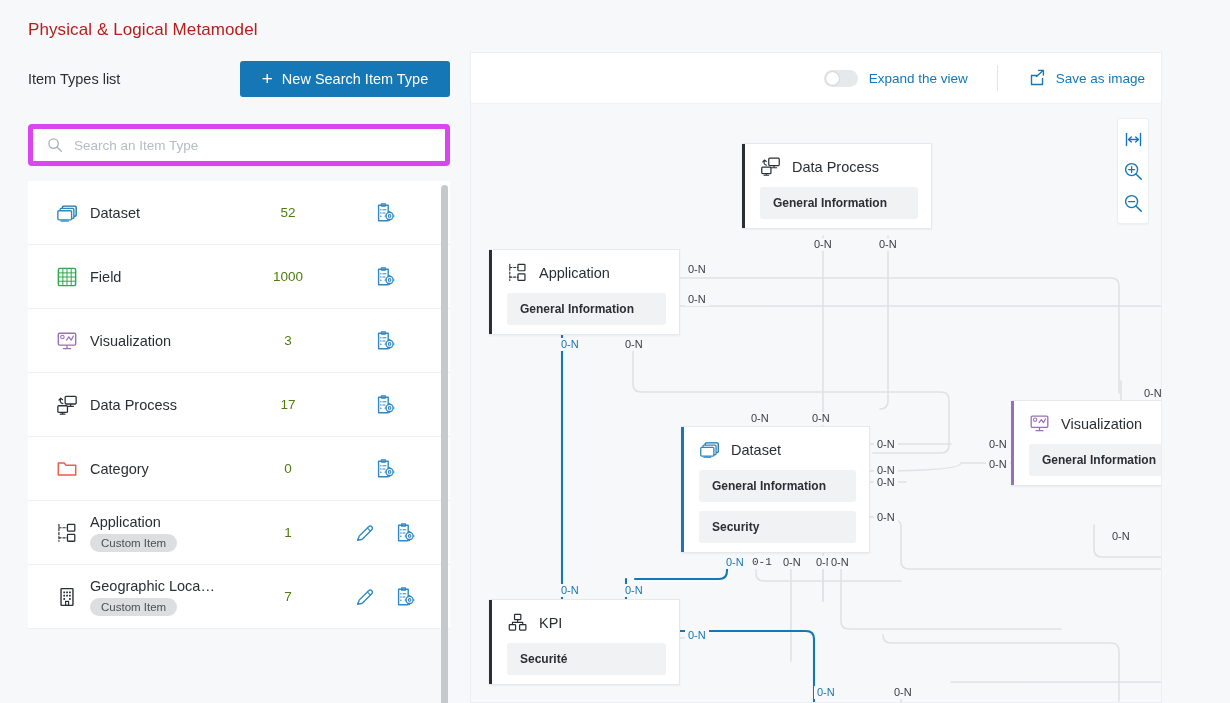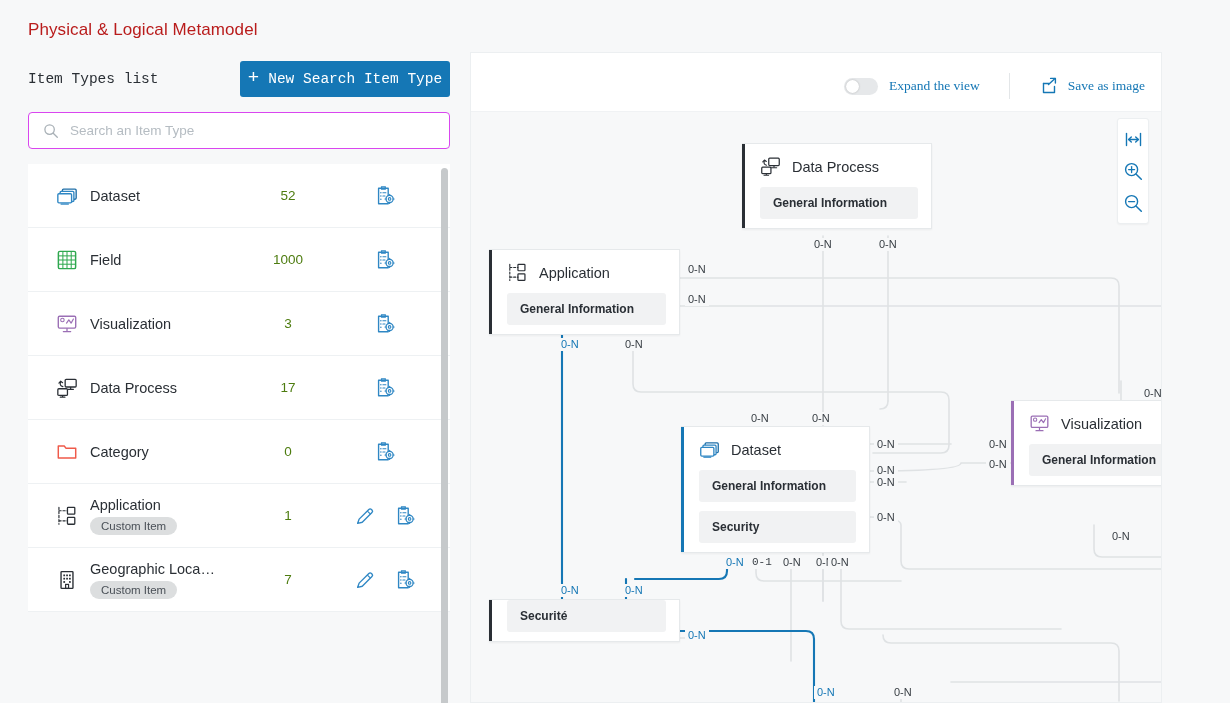--- a/index.html
+++ b/index.html
@@ -16,38 +16,37 @@
     position: absolute; left: 28px; top: 20px;
     font-size: 17px; color: #b91c1c; letter-spacing: .1px;
   }
   #left-panel {
     position: absolute; left: 28px; top: 60px;
     width: 422px; height: 643px;
   }
   .lp-header-row {
     display: flex; align-items: center; justify-content: space-between;
     height: 38px;
-    font-family: Liberation Mono, monospace;
   }
   #item-types-label { font-size: 14.5px; color: #2a2f35; }
   #new-custom-btn {
     width: 210px; height: 36px;
     background: #1577b5; border: none; border-radius: 3px;
     color: #fff; font-size: 14.5px; font-family: inherit;
     display: flex; align-items: center; justify-content: center; gap: 9px;
     cursor: pointer;
   }
   #new-custom-btn .plus {
     font-size: 19px; font-weight: 300; line-height: 1; margin-top: -2px;
   }
 
   #search-box {
-    margin-top: 14px;
+    margin-top: 26px;
     height: 37px; background: #fff;
-    border: 1px solid #d946ef; border-radius: 4px;
+    border: 5px solid #d946ef; border-radius: 4px;
     display: flex; align-items: center; gap: 11px; padding: 16px 14px;
   }
   #search-box input {
     flex: 1; border: none; outline: none; background: transparent;
     font-size: 13.5px; font-family: inherit; color: #3a4046;
   }
   #search-box input::placeholder { color: #b5bcc2; }
 
   
   #types-table {
@@ -97,26 +96,25 @@
 
   
   #canvas-panel {
     position: absolute; left: 470px; top: 52px;
     width: 692px; height: 651px;
     background: #fff;
     border: 1px solid #eceff1;
     overflow: hidden;
   }
   #canvas-toolbar {
-    position: absolute; left: 0; top: 8px; width: 692px; height: 51px;
+    position: absolute; left: 0; top: 0; width: 692px; height: 51px;
     display: flex; align-items: center; justify-content: flex-end;
     gap: 12px; padding-right: 18px; background: #fff;
     border-bottom: 1px solid #f0f2f4;
     z-index: 40;
-    font-family: Liberation Serif, serif;
   }
   .toggle-track {
     width: 34px; height: 17px; border-radius: 9px;
     background: #e6e8ea; position: relative; cursor: pointer;
   }
   .toggle-knob {
     position: absolute; left: 2px; top: 2px;
     width: 13px; height: 13px; border-radius: 50%;
     background: #fff; box-shadow: 0 0 2px rgba(0,0,0,.25);
   }
@@ -623,20 +621,29 @@
               <path d="M11.5 11 L14 7.5 L16.5 11 L19 6.6" fill="none" stroke="#9b6fb5" stroke-width="1.3" stroke-linecap="round" stroke-linejoin="round"></path>
               <line x1="12" y1="16.5" x2="12" y2="20" stroke="#9b6fb5" stroke-width="1.4"></line>
               <line x1="8" y1="20.2" x2="16" y2="20.2" stroke="#9b6fb5" stroke-width="1.4" stroke-linecap="round"></line>
             </svg>
             <div class="node-title">Visualization</div>
           </div>
           <div class="node-section">General Information</div>
         </div>
         <div class="node" style="left: 18px; top: 495px; width: 191px;">
           <div class="accent" style="background: rgb(42, 47, 53);"></div>
+          <div class="node-head">
+            <svg width="21" height="21" viewBox="0 0 24 24" class="node-icon">
+              <rect x="8.6" y="2.6" width="7.2" height="6.2" rx="0.8" fill="none" stroke="#2a2f35" stroke-width="1.4"></rect>
+              <rect x="2.6" y="14.4" width="7.2" height="6.2" rx="0.8" fill="none" stroke="#2a2f35" stroke-width="1.4"></rect>
+              <rect x="14.4" y="14.4" width="7.2" height="6.2" rx="0.8" fill="none" stroke="#2a2f35" stroke-width="1.4"></rect>
+              <path d="M12.2 8.8 L12.2 11.8 M6.2 14.4 L6.2 11.8 L18 11.8 L18 14.4" fill="none" stroke="#2a2f35" stroke-width="1.3" stroke-linecap="round" stroke-linejoin="round"></path>
+            </svg>
+            <div class="node-title">KPI</div>
+          </div>
           <div class="node-section">Securité</div>
         </div>
       </div>
     <div id="labels-container">
         <div class="card-lbl" style="left: 340px; top: 134px;">0-N</div>
         <div class="card-lbl" style="left: 405px; top: 134px;">0-N</div>
         <div class="card-lbl" style="left: 214px; top: 159px;">0-N</div>
         <div class="card-lbl" style="left: 214px; top: 189px;">0-N</div>
         <div class="card-lbl blue" style="left: 87px; top: 234px;">0-N</div>
         <div class="card-lbl" style="left: 151px; top: 234px;">0-N</div>

